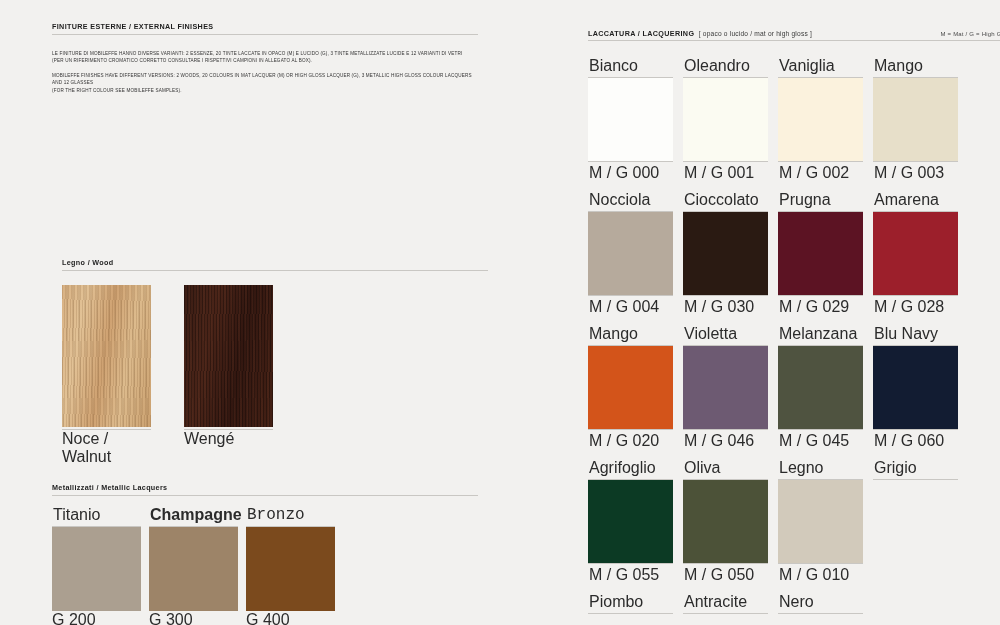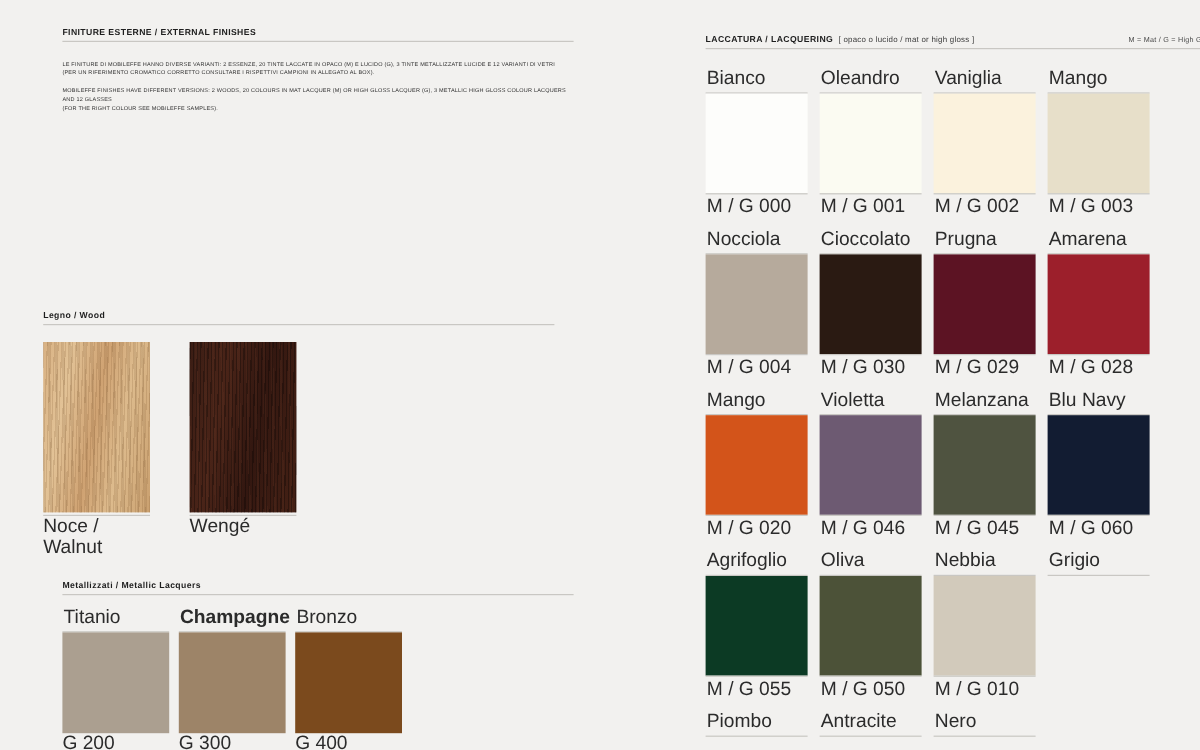--- a/index.html
+++ b/index.html
@@ -89,21 +89,21 @@
       <p>
         <span>LE FINITURE DI MOBILEFFE HANNO DIVERSE VARIANTI: 2 ESSENZE, 20 TINTE LACCATE IN OPACO (M) E LUCIDO (G), 3 TINTE METALLIZZATE LUCIDE E 12 VARIANTI DI VETRI</span><br>
         <span>(PER UN RIFERIMENTO CROMATICO CORRETTO CONSULTARE I RISPETTIVI CAMPIONI IN ALLEGATO AL BOX).</span>
       </p>
       <p>
         <span>MOBILEFFE FINISHES HAVE DIFFERENT VERSIONS: 2 WOODS, 20 COLOURS IN MAT LACQUER (M) OR HIGH GLOSS LACQUER (G), 3 METALLIC HIGH GLOSS COLOUR LACQUERS AND 12 GLASSES</span><br>
         <span>(FOR THE RIGHT COLOUR SEE MOBILEFFE SAMPLES).</span>
       </p>
     </div>
 
-    <div class="lpos" style="left:8px; top:258px; width:426px;">
+    <div class="lpos" style="left:34px; top:258px; width:426px;">
       <div class="sec-head mixed">Legno / Wood</div>
       <div class="rule"></div>
 
       <div class="wood-grid">
         <div class="wood-cell">
           <span class="wood-chip wood-noce"></span>
           <div class="name">Noce / Walnut</div>
         </div>
         <div class="wood-cell">
           <span class="wood-chip wood-wenge"></span>
@@ -121,21 +121,21 @@
           <div class="name" style="border-top:none;border-bottom:1px solid #c9c7c3;padding:0 0 2px 1px;">Titanio</div>
           <span class="metal-chip" id="mc0" style="background: rgb(171, 159, 144);"></span>
           <div class="code">G 200</div>
         </div>
         <div class="metal-cell">
           <div class="name" style="border-top:none;border-bottom:1px solid #c9c7c3;padding:0 0 2px 1px;font-weight:bold;">Champagne</div>
           <span class="metal-chip" id="mc1" style="background: rgb(157, 132, 104);"></span>
           <div class="code">G 300</div>
         </div>
         <div class="metal-cell">
-          <div class="name" style="border-top:none;border-bottom:1px solid #c9c7c3;padding:0 0 2px 1px;">Bronzo</div>
+          <div class="name" style="border-top:none;border-bottom:1px solid #c9c7c3;padding:0 0 2px 1px;font-family:Liberation Mono, monospace;">Bronzo</div>
           <span class="metal-chip" id="mc2" style="background: rgb(123, 74, 29);"></span>
           <div class="code">G 400</div>
         </div>
       </div>
     </div>
 
   </div>
 
   <div class="col-right">
 
@@ -215,21 +215,21 @@
           <div class="name">Agrifoglio</div>
           <span class="lac-chip" style="background: rgb(12, 58, 36);"></span>
           <div class="code">M / G 055</div>
         </div>
         <div class="lac-cell">
           <div class="name">Oliva</div>
           <span class="lac-chip" style="background: rgb(76, 82, 56);"></span>
           <div class="code">M / G 050</div>
         </div>
         <div class="lac-cell">
-          <div class="name">Nebbia</div>
+          <div class="name">Legno</div>
           <span class="lac-chip" style="background: rgb(210, 202, 187);"></span>
           <div class="code">M / G 010</div>
         </div>
         <div class="lac-cell">
           <div class="name">Grigio</div>
         </div>
         <div class="lac-cell">
           <div class="name">Piombo</div>
         </div>
         <div class="lac-cell">

